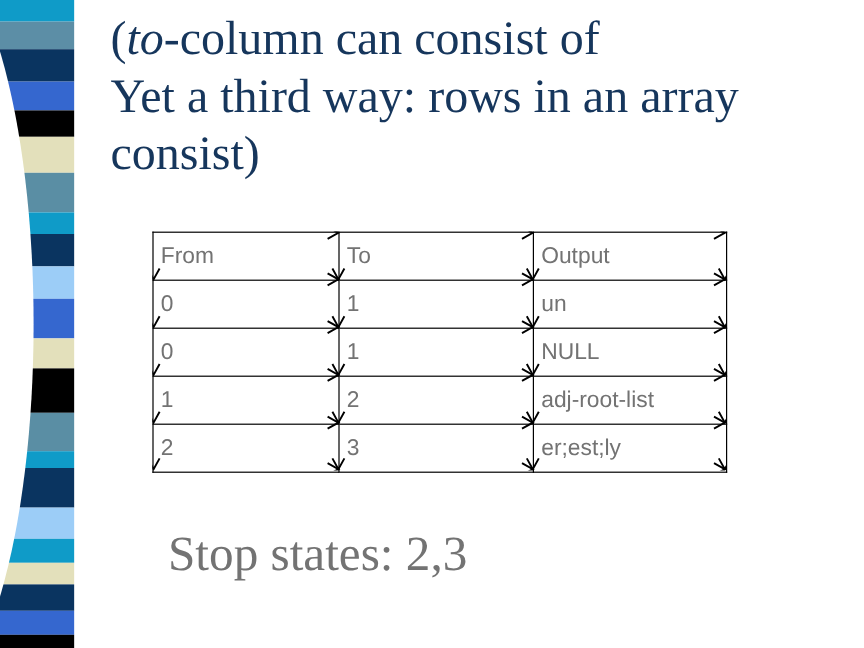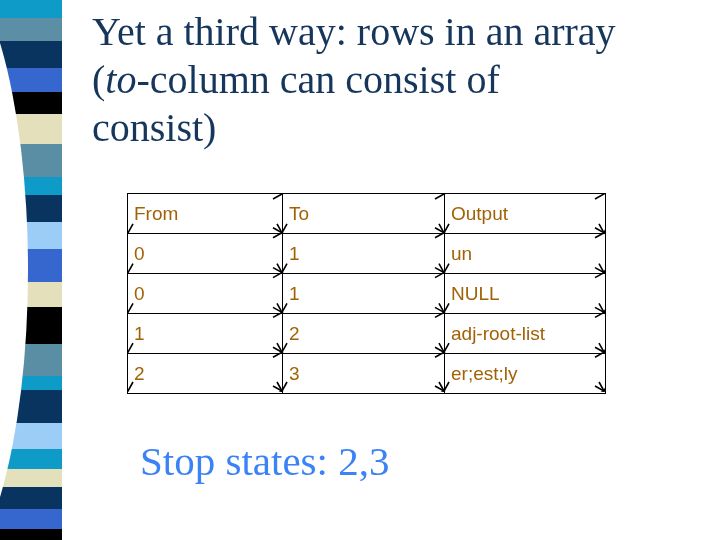--- a/index.html
+++ b/index.html
@@ -64,21 +64,21 @@
     width: 478px;
     height: 199px;
   }
   table#data-table {
     border-collapse: collapse;
     width: 478px;
     height: 199px;
     table-layout: fixed;
     font-family: "Liberation Sans", "DejaVu Sans", sans-serif;
     font-size: 19px;
-    color: #a16207;
+    color: #737373;
   }
   table#data-table td {
     border: 1.6px solid #000000;
     padding: 0 0 0 6px;
     vertical-align: middle;
     height: 39px;
     line-height: 20px;
     white-space: nowrap;
     overflow: visible;
   }
@@ -94,21 +94,21 @@
     width: 478px;
     height: 199px;
     pointer-events: none;
   }
 
   
   #caption {
     position: absolute;
     left: 140px;
     top: 437px;
-    color: #3b82f6;
+    color: #737373;
     font-size: 41px;
     line-height: 48px;
     font-family: "Liberation Serif", "DejaVu Serif", serif;
     white-space: nowrap;
   }
 </style>
 </head>
 <body>
 
 <div id="slide">
@@ -135,22 +135,22 @@
         <div class="band" style="top: 449px; height: 20px; background: rgb(15, 155, 200);"></div>
         <div class="band" style="top: 469px; height: 18px; background: rgb(227, 224, 187);"></div>
         <div class="band" style="top: 487px; height: 22px; background: rgb(10, 52, 96);"></div>
         <div class="band" style="top: 509px; height: 20px; background: rgb(53, 103, 207);"></div>
         <div class="band" style="top: 529px; height: 11px; background: rgb(0, 0, 0);"></div>
       </div>
     <div id="strip-mask"></div>
   </div>
 
   <div id="title">
+    <div><span>(</span><span class="ital">to</span><span>-column can consist of</span></div>
     <div>Yet a third way: rows in an array</div>
-    <div><span>(</span><span class="ital">to</span><span>-column can consist of</span></div>
     <div>consist)</div>
   </div>
 
   <div id="table-wrap">
     <table id="data-table">
       <colgroup>
         <col class="c1">
           <col class="c2">
           <col class="c3">
       </colgroup>

